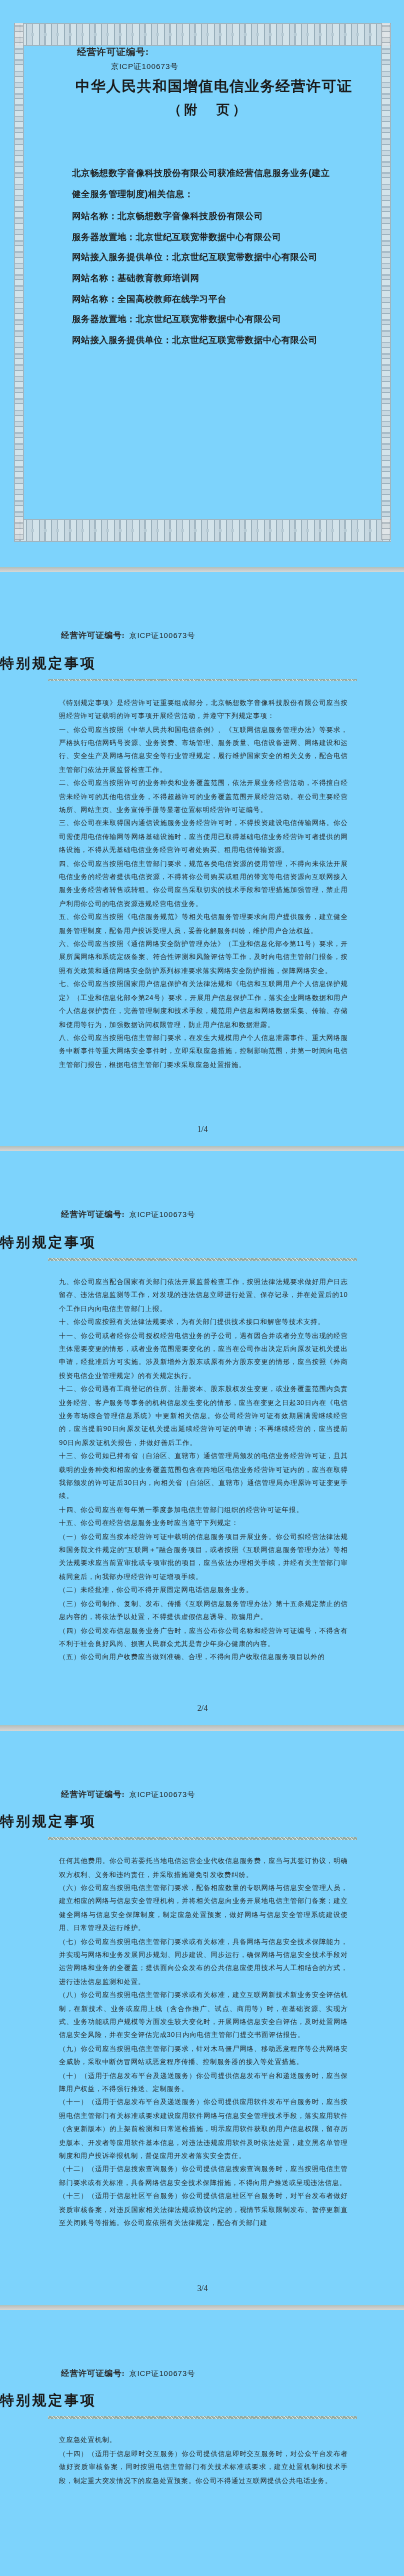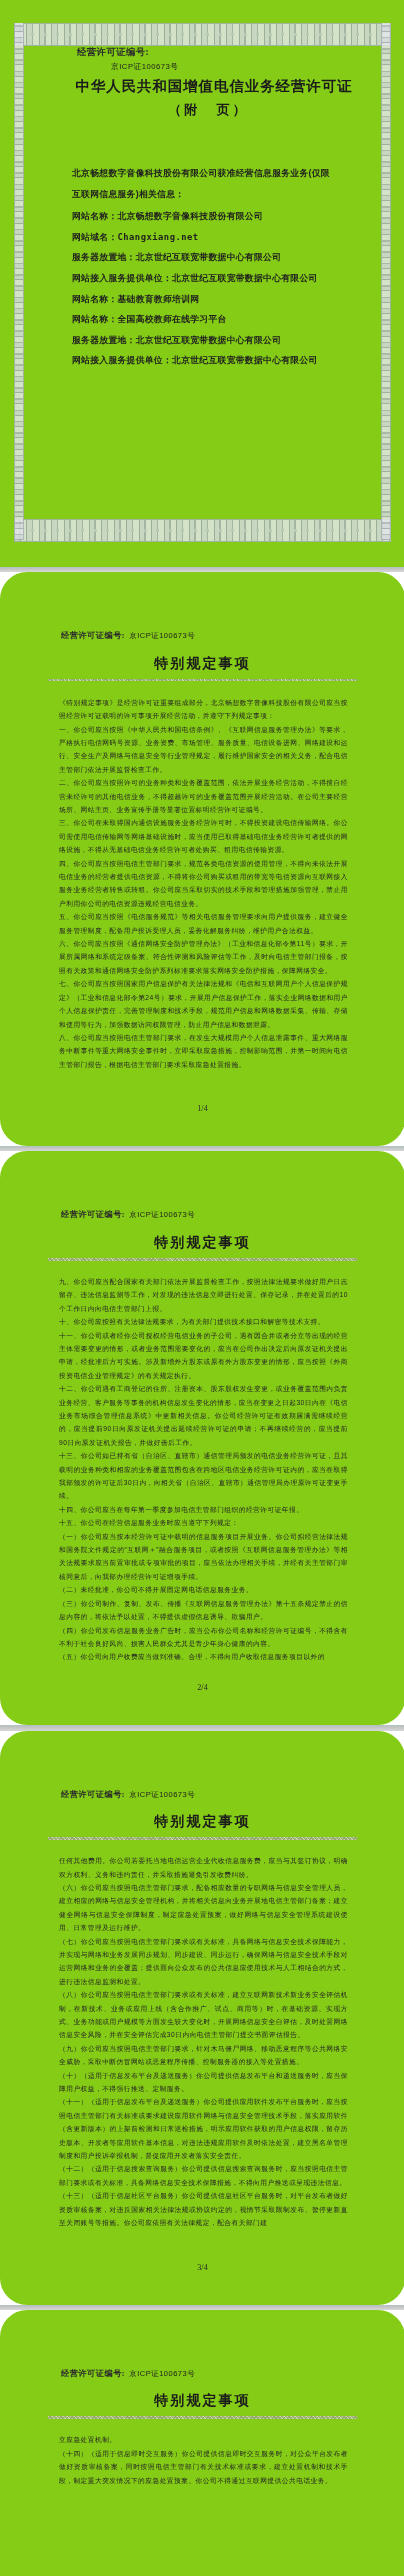--- a/index.html
+++ b/index.html
@@ -1,21 +1,21 @@
 <!DOCTYPE html>
 <html style="font-size:8.2px"><head>
 <meta charset="utf-8">
 <style>
   html,body{margin:0;padding:0;background:#f4f4f2;}
   .canvas{
     width:405px;height:2873px;margin:0 auto;background:#ffffff;
     font-family:"Liberation Sans","DejaVu Sans",sans-serif;
     color:#222;overflow:hidden;position:relative;
   }
-  .page{position:relative;background:#84cc16;overflow:hidden;}
+  .page{position:relative;background:#7dd3fc;overflow:hidden;}
   .page-sep{
     height:5.2px;background:linear-gradient(#b7bbba,#d6d8d6);
     box-shadow:inset 0 0.5px 0 #a8c9c2;
   }
 
   
   .license-page{height:567px;}
   .frame-strip{position:absolute;opacity:.85;}
   .frame-h{
     left:14.4px;right:14.4px;height:20.6px;
@@ -51,45 +51,45 @@
   }
   .p1-body{
     position:absolute;top:163px;left:72px;width:264px;
     font-size:8.8px;font-weight:bold;line-height:20.6px;color:#1f1f1f;letter-spacing:0.3px;
   }
   .p1-body p{margin:0;}
   .p1-intro{margin-bottom:2.1px !important;}
   .mono{font-family:"DejaVu Sans Mono","Liberation Mono",monospace;font-weight:bold;letter-spacing:0.5px;}
 
   
-  .special-page{height:574px;border-radius:27px;}
+  .special-page{height:574px;}
   .special-page:last-child{height:563px;}
   .sp-header{padding:58px 0 0 61px;}
   .sp-header .lbl{font-family:"Liberation Serif","DejaVu Serif",serif;font-size:8.2px;font-weight:bold;color:#2b2b2b;letter-spacing:0.5px;}
   .sp-header .num{font-size:7.5px;margin-left:4.1px;color:#1e1e1e;letter-spacing:0.5px;}
   .sp-title{
-    margin:13.4px 0 0 0;text-align:center;
+    margin:13.4px 0 0 0;text-align:left;
     font-family:"Liberation Serif","DejaVu Serif",serif;
     font-size:14px;font-weight:bold;letter-spacing:2.1px;color:#1b1b1b;
   }
   .zigzag{
     height:2.6px;margin:6.2px 48px 0 48px;opacity:.8;
     background:
       repeating-linear-gradient(-45deg,#99a08c 0 0.8px,rgba(0,0,0,0) 0.8px 2.6px),
       repeating-linear-gradient(45deg,#99a08c 0 0.8px,rgba(0,0,0,0) 2.6px 2.6px);
     background-color:#e9eae2;
   }
   .sp-body{
     margin:14.4px 57px 0 59px;
     font-size:6.7px;line-height:13.4px;letter-spacing:0.5px;
     text-align:justify;color:#242424;max-height:397px;overflow:hidden;
   }
   .sp-body p{margin:0;}
   .page-no{
-    position:absolute;bottom:33px;left:0;right:0;text-align:center;
+    position:absolute;bottom:12px;left:0;right:0;text-align:center;
     font-family:"Liberation Serif","DejaVu Serif",serif;font-size:8.2px;color:#2b2b2b;
   }
 </style>
 </head>
 <body>
 
 <div class="canvas">
 
   <section class="page license-page">
     <div class="frame-strip frame-h frame-top"></div>
@@ -99,25 +99,24 @@
 
     <div class="p1-header">
       <span class="lbl">经营许可证编号:</span>
       <span class="num">京ICP证100673号</span>
     </div>
 
     <h1 class="p1-title">中华人民共和国增值电信业务经营许可证</h1>
     <div class="p1-subtitle">（附　页）</div>
 
     <div class="p1-body">
-      <p class="p1-intro">北京畅想数字音像科技股份有限公司获准经营信息服务业务(仅限互联网信息服务)相关信息：</p>
+      <p class="p1-intro">北京畅想数字音像科技股份有限公司获准经营信息服务业务(建立健全服务管理制度)相关信息：</p>
       <div>
   <p><span>网站名称：</span><span>北京畅想数字音像科技股份有限公司</span></p>
 
-  <p><span>网站域名：</span><span class="mono">Changxiang.net</span></p>
 
   <p><span>服务器放置地：</span><span>北京世纪互联宽带数据中心有限公司</span></p>
 
   <p><span>网站接入服务提供单位：</span><span>北京世纪互联宽带数据中心有限公司</span></p>
 
   <p><span>网站名称：</span><span>基础教育教师培训网</span></p>
 
 
 
 

